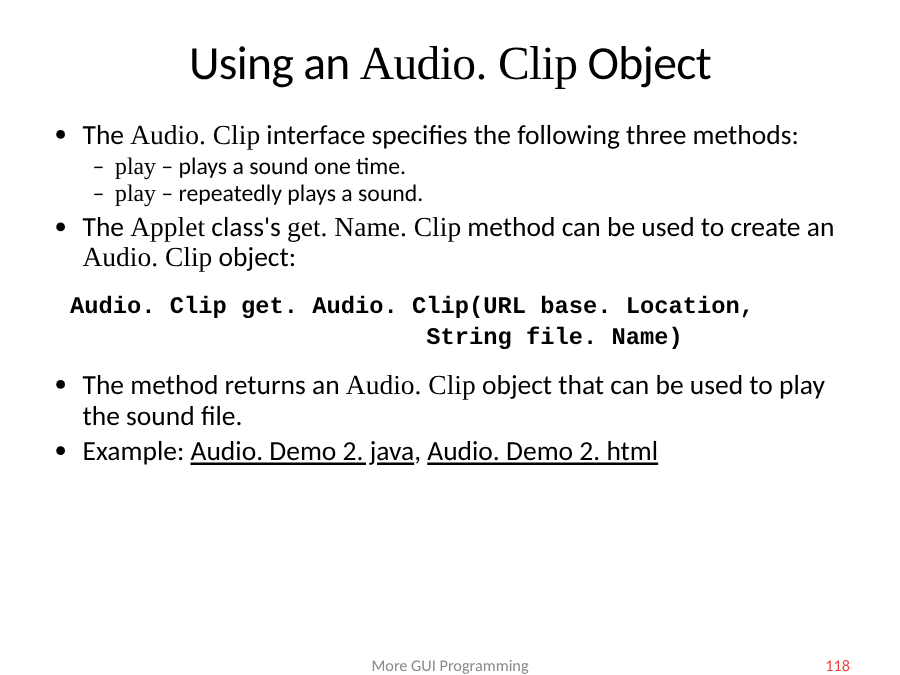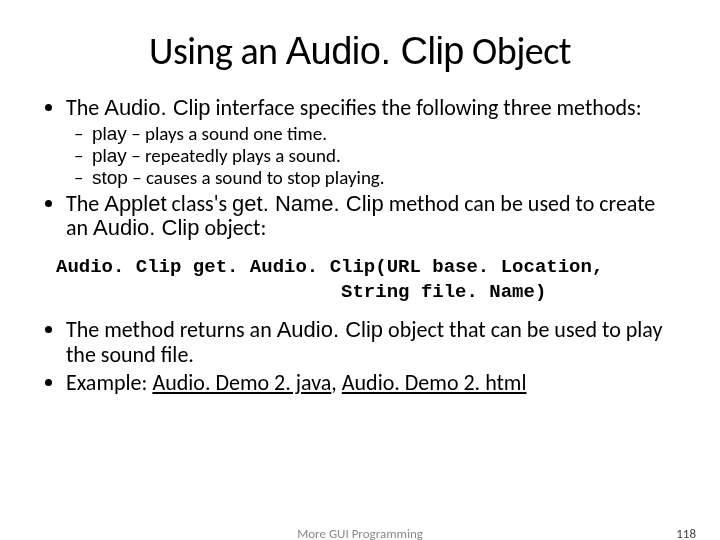--- a/index.html
+++ b/index.html
@@ -20,21 +20,21 @@
     padding: 28px 40px 0 40px;
   }
   .title {
     text-align: center;
     font-size: 38px;
     font-weight: 400;
     margin: 0 0 22px 0;
     letter-spacing: -0.5px;
   }
   .mono {
-    font-family: Liberation Sans, sans-serif;
+    font-family: Liberation Serif, serif;
   }
   ul.outer {
     list-style: disc;
     margin: 0;
     padding-left: 26px;
   }
   ul.outer > li {
     font-size: 22px;
     line-height: 1.12;
     margin-bottom: 3px;
@@ -78,41 +78,40 @@
     color: #8a8a8a;
   }
   .footer .ftext {
     position: absolute;
     left: 0;
     width: 720px;
     text-align: center;
   }
   .footer .pnum {
     position: absolute;
-    right: 24px;
-    color: #404040;
+    right: 40px;
+    color: #ef4444;
   }
 </style>
 </head>
 <body>
 
 <div class="slide">
 
   <h1 class="title">
     <span>Using an </span><span class="mono">Audio. Clip</span><span> Object</span>
   </h1>
 
   <ul class="outer">
 
     <li>
       <span>The </span><span class="mono">Audio. Clip</span><span> interface specifies the following three methods:</span>
       <ul class="inner">
         <li><span class="mono">play</span><span> – plays a sound one time.</span></li>
         <li><span class="mono">play</span><span> – repeatedly plays a sound.</span></li>
-        <li><span class="mono">stop</span><span> –  causes a sound to stop playing.</span></li>
       </ul>
     </li>
 
     <li>
       <span>The </span><span class="mono">Applet</span><span> class's </span><span class="mono">get. Name. Clip</span><span> method can be used to create an </span><span class="mono">Audio. Clip</span><span> object:</span>
     </li>
   </ul>
 
   <div class="sig"><span>Audio. Clip get. Audio. Clip(URL </span><span class="ital">base. Location,</span>
 <span>                         </span><span>String </span><span class="ital">file. Name)</span></div>

